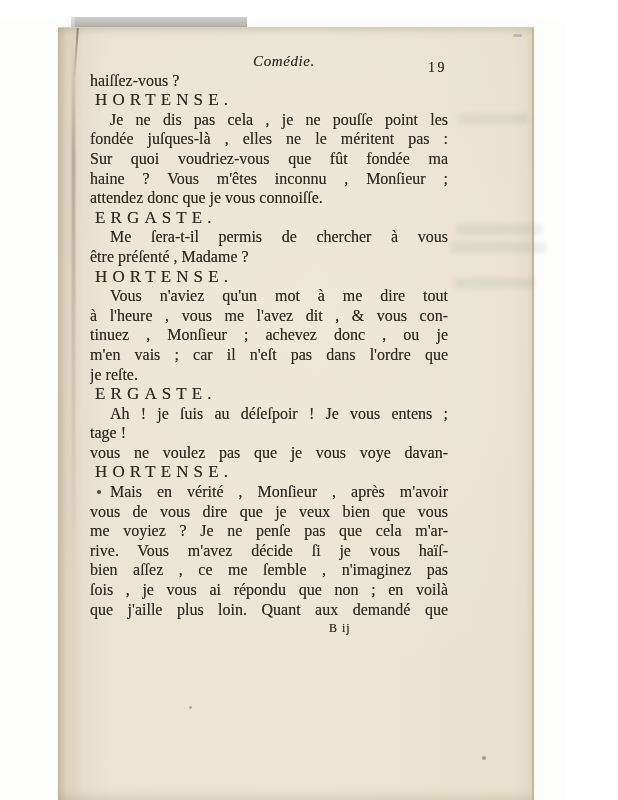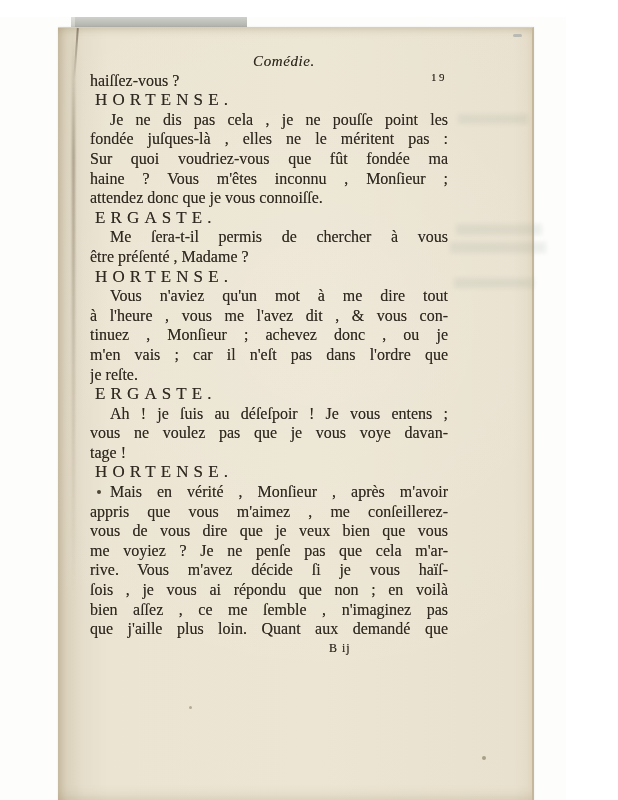--- a/index.html
+++ b/index.html
@@ -77,21 +77,21 @@
     color:#2f2920;
     font-size:16px;line-height:19.6px;
     text-shadow:0 0 .5px rgba(47,41,32,.55);
   }
   .header-row{position:relative;height:19.6px;text-align:center;}
   .running-title{
     display:inline-block;font-style:italic;font-size:15px;
     letter-spacing:.04em;transform:translateX(15px);
   }
   .page-number{
-    position:absolute;right:1px;top:17px;font-size:11px;letter-spacing:2.5px;
+    position:absolute;right:1px;top:7px;font-size:14px;letter-spacing:2.5px;
   }
   .line{height:19.6px;overflow:hidden;text-align:justify;text-align-last:justify;}
   .line.lastline{text-align-last:left;}
   .line.indent{text-indent:20px;}
   .speaker{
     height:19.6px;text-align:left;font-size:17px;
     letter-spacing:.30em;text-indent:.30em;
   }
   .signature{height:19.6px;padding-left:239px;font-size:12px;letter-spacing:1px;}
 </style>
@@ -134,30 +134,29 @@
           <div class="line indent">Me ſera-t-il permis de chercher à vous</div>
           <div class="line lastline">être préſenté , Madame ?</div>
           <div class="speaker">HORTENSE.</div>
           <div class="line indent">Vous n'aviez qu'un mot à me dire tout</div>
           <div class="line">à l'heure , vous me l'avez dit , &amp; vous con-</div>
           <div class="line">tinuez , Monſieur ; achevez donc , ou je</div>
           <div class="line">m'en vais ; car il n'eſt pas dans l'ordre que</div>
           <div class="line lastline">je reſte.</div>
           <div class="speaker">ERGASTE.</div>
           <div class="line indent">Ah ! je ſuis au déſeſpoir ! Je vous entens ;</div>
+          <div class="line lastline">tage !</div>
           <div class="line">vous ne voulez pas que je vous voye davan-</div>
-          <div class="line lastline">tage !</div>
           <div class="speaker">HORTENSE.</div>
           <div class="line indent">Mais en vérité , Monſieur , après m'avoir</div>
-          <div class="line">appris que vous m'aimez , me conſeillerez-</div>
           <div class="line">vous de vous dire que je veux bien que vous</div>
           <div class="line">me voyiez ? Je ne penſe pas que cela m'ar-</div>
           <div class="line">rive. Vous m'avez décide ſi je vous haïſ-</div>
+          <div class="line">bien aſſez , ce me ſemble , n'imaginez pas</div>
           <div class="line">ſois , je vous ai répondu que non ; en voilà</div>
-          <div class="line">bien aſſez , ce me ſemble , n'imaginez pas</div>
           <div class="line">que j'aille plus loin. Quant aux demandé que</div>
           <div class="signature">B ij</div>
         </div>
     </div>
   </div>
 
   <div class="speck s2"></div>
 </div>
 
 </body></html>

